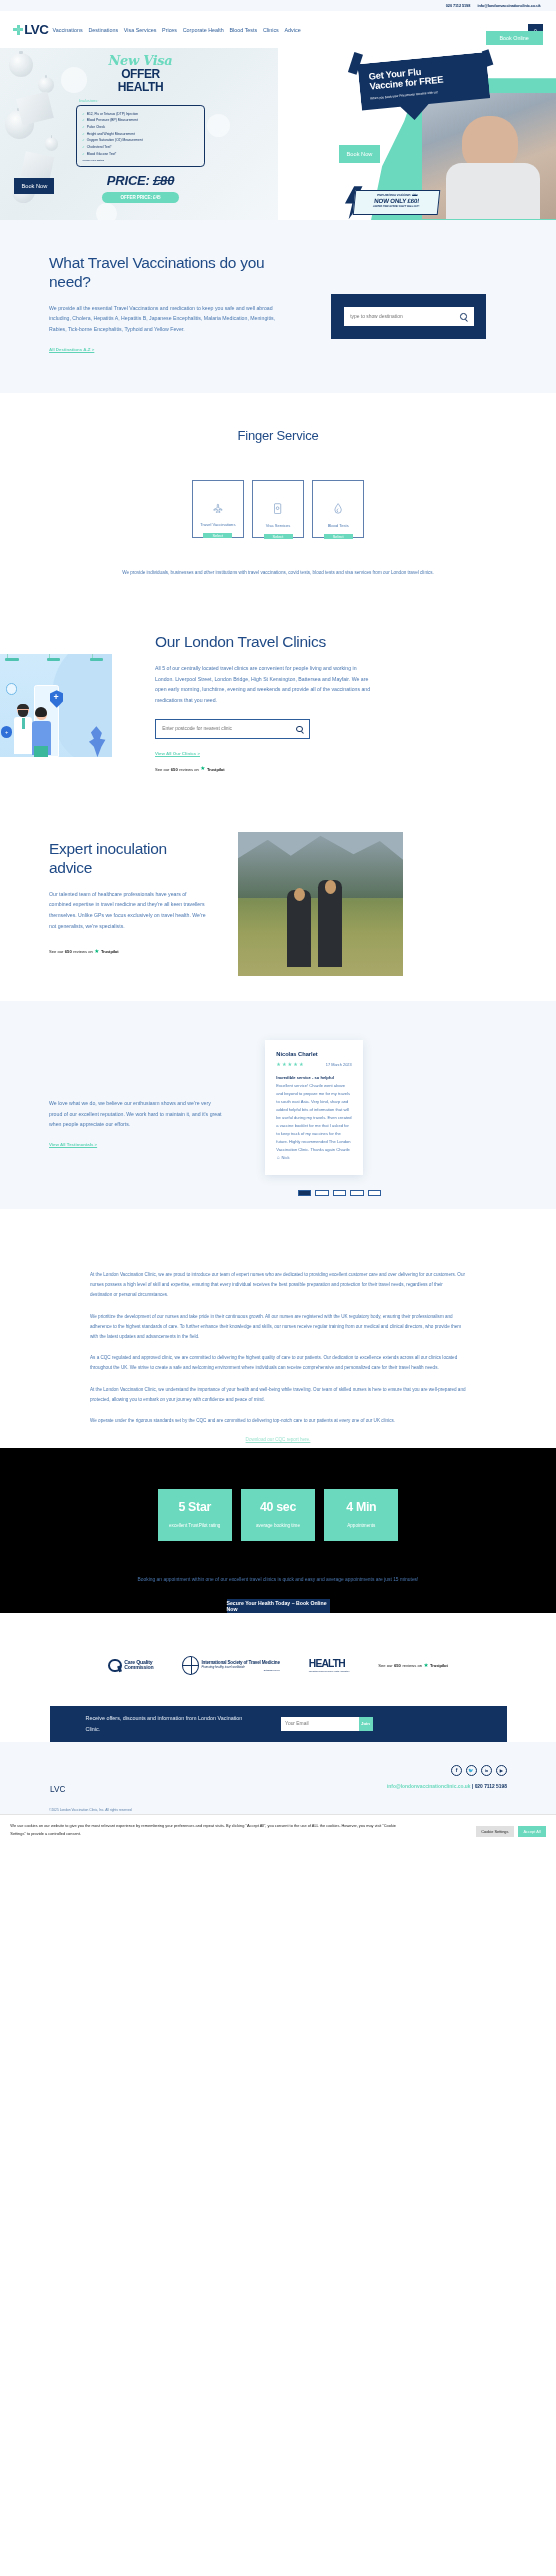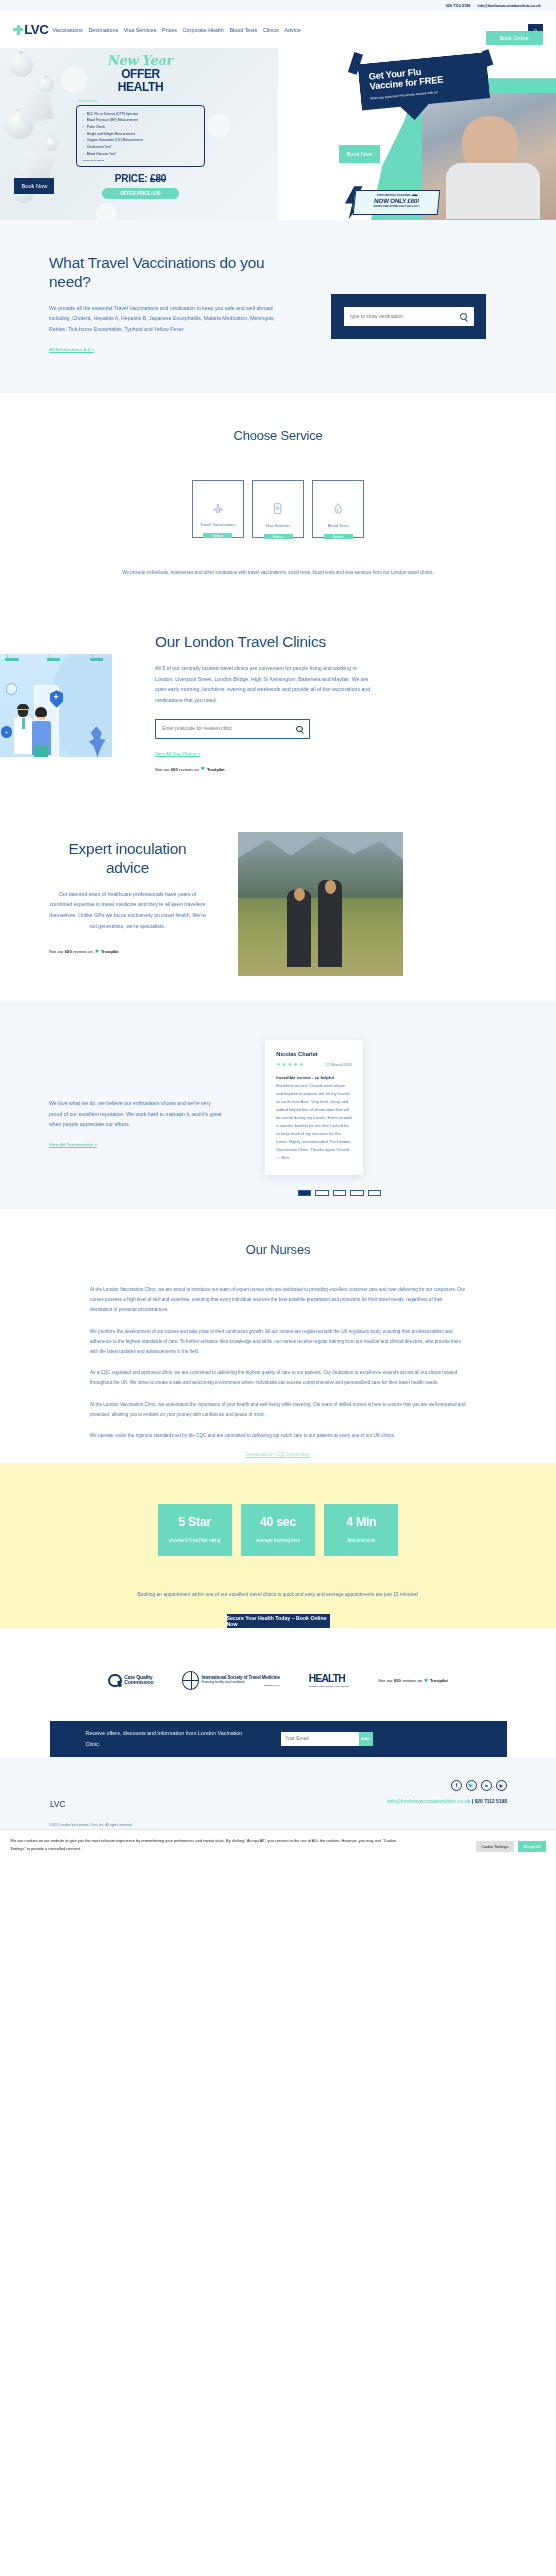--- a/index.html
+++ b/index.html
@@ -60,21 +60,21 @@
   .bauble:after{content:"";position:absolute;left:42%;top:-2.6px;width:14%;height:3.6px;background:#cbd5db;border-radius:1px;}
   .giftbox{position:absolute;background:linear-gradient(135deg,#f2f5f7,#d8e0e5);}
   .hero-l-content{position:absolute;left:76px;top:6.2px;width:129px;text-align:center;z-index:5;}
   .ny{font-family:"DejaVu Serif",serif;font-style:italic;font-size:13px;color:var(--teal);font-weight:bold;letter-spacing:-0.3px;line-height:1;}
   .hp{font-size:12px;font-weight:bold;color:var(--navy);line-height:1.03;letter-spacing:-0.4px;margin-top:1px;}
   .inc{font-size:4.1px;font-style:italic;color:var(--teal);margin-top:5.2px;text-align:left;padding-left:3.1px;}
   .inc-box{margin-top:2.1px;border:0.7px solid var(--navy);border-radius:4.1px;padding:4.1px 5.2px;text-align:left;}
   .inc-box li{list-style:none;font-size:3.3px;color:var(--navy);line-height:1.95;white-space:nowrap;}
   .inc-box li:before{content:"\2714";color:var(--teal);font-size:2.9px;margin-right:2.1px;}
   .fpt{font-size:2.4px;font-style:italic;color:var(--navy);margin-top:2.1px;}
-  .price{font-size:10px;font-weight:bold;color:var(--navy);margin-top:5.2px;letter-spacing:-0.2px;}
+  .price{font-size:13px;font-weight:bold;color:var(--navy);margin-top:5.2px;letter-spacing:-0.2px;font-style:italic;}
   .price s{text-decoration:line-through;}
   .offer{margin:4.1px auto 0;width:77px;height:11.3px;background:var(--teal);border-radius:5.7px;color:#fff;font-size:4.6px;font-weight:bold;display:flex;align-items:center;justify-content:center;letter-spacing:-0.1px;}
   .booknow-left{position:absolute;left:14.4px;top:130px;width:40px;height:15.5px;background:var(--navy);color:#fff;font-size:5.7px;display:flex;align-items:center;justify-content:center;z-index:6;}
 
   .hero-right{width:278px;height:172px;position:relative;background:#fff;overflow:hidden;}
   .teal-blob{position:absolute;right:0;top:30px;width:185px;height:142px;background:var(--teal);clip-path:polygon(26% 0,100% 0,100% 100%,0 100%,6% 62%,18% 30%);}
   .photo{position:absolute;right:0;top:45px;width:134px;height:126px;background:linear-gradient(160deg,#b9c4cf 0%,#9aa7b4 30%,#cdb9a8 60%,#b8a291 100%);}
   .photo:before{content:"";position:absolute;left:30%;top:18%;width:42%;height:44%;border-radius:46% 46% 40% 40%;background:#d8b49a;}
   .photo:after{content:"";position:absolute;left:18%;top:55%;width:70%;height:45%;background:#e6e8ea;border-radius:15.5px 15.5px 0 0;}
   .flag{position:absolute;left:82px;top:9.3px;width:129px;height:61px;background:var(--navy);transform:rotate(-5.5deg);clip-path:polygon(0 0,100% 0,100% 76%,52% 76%,40% 100%,30% 76%,0 76%);}
@@ -143,21 +143,21 @@
   .circ{position:absolute;border-radius:50%;background:#2f6fd8;color:#fff;display:flex;align-items:center;justify-content:center;font-size:5.7px;}
   .clock{position:absolute;left:6.2px;top:29px;width:11.3px;height:11.3px;border-radius:50%;border:1px solid #6fb9e8;background:#eaf6ff;}
   .plant{position:absolute;right:3.1px;bottom:0;width:25px;height:31px;background:#4a7ddb;clip-path:polygon(50% 0,72% 22%,64% 40%,86% 44%,70% 66%,54% 100%,40% 66%,20% 50%,40% 40%,28% 20%);opacity:.85;}
 
   .clinic-txt{width:216px;margin-left:43px;padding-top:24px;}
   .clinicsearch{width:155px;height:19.6px;border:0.7px solid #2d5d9b;display:flex;align-items:center;justify-content:space-between;padding:0 6.2px;margin-top:13.4px;background:#fff;}
   .clinicsearch input{border:0;outline:0;font-size:4.9px;color:#8d8d8d;font-family:"Liberation Sans",sans-serif;width:129px;background:transparent;}
 
   
   .sec-expert{background:#fff;padding:17.5px 0 25px;display:flex;align-items:flex-start;}
-  .exp-l{width:206px;padding-left:49px;padding-top:30px;text-align:center;}
+  .exp-l{width:206px;padding-left:49px;padding-top:30px;}
   .exp-img{width:165px;height:144px;margin-left:32px;margin-top:21.6px;position:relative;overflow:hidden;
     background:linear-gradient(180deg,#8a9aa5 0%,#6f8a79 26%,#7e8f54 48%,#9aa05c 70%,#a9a86a 100%);}
   .exp-img .mtn{position:absolute;left:0;top:0;width:100%;height:46%;background:linear-gradient(180deg,#93a3ad 0%,#59705c 100%);clip-path:polygon(0 40%,18% 12%,32% 36%,50% 6%,70% 34%,86% 14%,100% 42%,100% 100%,0 100%);}
   .exp-img .sky{position:absolute;left:0;top:0;width:100%;height:22%;background:#9fb0bb;}
   .exp-img .h1p,.exp-img .h2p{position:absolute;bottom:6%;width:24px;height:77px;background:#2b2f33;border-radius:7.2px 7.2px 0 0;}
   .exp-img .h1p{left:49px;}
   .exp-img .h2p{left:80px;height:87px;}
   .exp-img .hd1,.exp-img .hd2{position:absolute;width:11.3px;height:13.4px;border-radius:50%;background:#c69a6a;}
   .exp-img .hd1{left:56px;bottom:52%;}
   .exp-img .hd2{left:87px;bottom:57%;}
@@ -176,21 +176,21 @@
   .dot{width:13.4px;height:5.7px;border:0.5px solid #2d5d9b;background:#fff;}
   .dot.on{background:var(--navy);}
 
   
   .sec-nurses{background:#fff;padding:33px 0 5.2px;text-align:center;}
   .nurse-body{text-align:left;width:376px;margin:28px auto 0;}
   .nurse-body p{font-size:4.6px;color:#4a77b0;line-height:2.2;margin-bottom:11.3px;}
   .cqc-link{display:block;text-align:center;font-size:4.6px;color:#9ee3cf;margin-top:5.2px;}
 
   
-  .sec-stats{background:#fef9c3;padding:41px 16px 0;}
+  .sec-stats{background:#000000;padding:41px 16px 0;}
   .stats{display:flex;justify-content:center;gap:9.3px;}
   .stat{width:74px;height:52px;background:var(--teal);color:#fff;display:flex;flex-direction:column;align-items:center;justify-content:center;padding:0 5.2px;}
   .stat .big{font-size:12.4px;font-weight:bold;letter-spacing:-0.3px;}
   .stat .small{font-size:4.6px;margin-top:9.3px;text-align:center;line-height:1.5;font-weight:300;}
   .cta-note{text-align:center;font-size:4.9px;color:#4a77b0;line-height:2.2;margin-top:34px;}
   .cta-btn{margin:13.4px auto 0;width:103px;height:14.4px;background:var(--navy);color:#fff;font-size:5.2px;font-weight:bold;display:flex;align-items:center;justify-content:center;}
 
   
   .badges{display:flex;align-items:center;justify-content:center;gap:29px;padding:43px 0 31px;background:#fff;}
   .badge{display:flex;align-items:center;gap:2.6px;color:var(--navy);}
@@ -271,21 +271,21 @@
       <div class="bauble" style="left:5.2px;top:62px;width:29px;height:29px;"></div>
       <div class="bauble" style="left:45px;top:89px;width:13.4px;height:13.4px;"></div>
       <div class="bauble" style="left:12.4px;top:132px;width:23px;height:23px;"></div>
       <div class="giftbox" style="left:18.5px;top:47px;width:32px;height:27px;transform:rotate(-14deg);"></div>
       <div class="giftbox" style="left:23px;top:106px;width:29px;height:25px;transform:rotate(12deg);"></div>
       <div class="orn" style="left:61px;top:18.5px;width:26px;height:26px;"></div>
       <div class="orn" style="left:207px;top:66px;width:23px;height:23px;"></div>
       <div class="orn" style="left:96px;top:155px;width:20.6px;height:20.6px;"></div>
 
       <div class="hero-l-content">
-        <div class="ny">New Year</div>
+        <div class="ny">New Visa</div>
         <div class="hp"><span>OFFER</span><br><span>HEALTH</span></div>
         <div class="inc">Inclusions:</div>
         <div class="inc-box">
           <ul>
             <li>B12, Flu or Tetanus (DTP) Injection</li>
             <li>Blood Pressure (BP) Measurement</li>
             <li>Pulse Check</li>
             <li>Height and Weight Measurement</li>
             <li>Oxygen Saturation (O2) Measurement</li>
             <li>Cholesterol Test*</li>
@@ -334,21 +334,21 @@
       <div class="searchpanel">
         <div class="searchfield">
           <input type="text" placeholder="type to show destination" style="">
           <span class="mag"></span>
         </div>
       </div>
     </div>
   </div>
 
   <div class="sec-choose">
-    <div class="h2c">Choose Service</div>
+    <div class="h2c">Finger Service</div>
     <div class="cards">
       <div class="card">
         <div class="ico">
           <svg width="10.3" height="10.3" viewBox="0 0 24 24" fill="none" stroke="#4a77b0" stroke-width="1.1">
               <path d="M21 15l-8-4V4.5a1.5 1.5 0 0 0-3 0V11l-8 4v2l8-2.2V19l-2.2 1.4V22L12 20.8 16.2 22v-1.6L14 19v-4.2L21 17z"></path>
             </svg>
         </div>
         <div class="cname">Travel Vaccinations</div>
         <div class="sel">Select</div>
       </div>
@@ -460,21 +460,20 @@
     <div class="dots">
       <div class="dot on"></div>
       <div class="dot"></div>
       <div class="dot"></div>
       <div class="dot"></div>
       <div class="dot"></div>
     </div>
   </div>
 
   <div class="sec-nurses">
-    <div class="h2c">Our Nurses</div>
     <div class="nurse-body">
       <p>At the London Vaccination Clinic, we are proud to introduce our team of expert nurses who are dedicated to providing excellent customer care and over delivering for our customers. Our nurses possess a high level of skill and expertise, ensuring that every individual receives the best possible preparation and protection for their travel needs, regardless of their destination or personal circumstances.</p>
       <p>We prioritize the development of our nurses and take pride in their continuous growth. All our nurses are registered with the UK regulatory body, ensuring their professionalism and adherence to the highest standards of care. To further enhance their knowledge and skills, our nurses receive regular training from our medical and clinical directors, who provide them with the latest updates and advancements in the field.</p>
       <p>As a CQC regulated and approved clinic, we are committed to delivering the highest quality of care to our patients. Our dedication to excellence extends across all our clinics located throughout the UK. We strive to create a safe and welcoming environment where individuals can receive comprehensive and personalized care for their travel health needs.</p>
       <p>At the London Vaccination Clinic, we understand the importance of your health and well-being while traveling. Our team of skilled nurses is here to ensure that you are well-prepared and protected, allowing you to embark on your journey with confidence and peace of mind.</p>
       <p>We operate under the rigorous standards set by the CQC and are committed to delivering top-notch care to our patients at every one of our UK clinics.</p>
     </div>
     <a class="cqc-link" href="#">Download our CQC report here.</a>
   </div>
 

